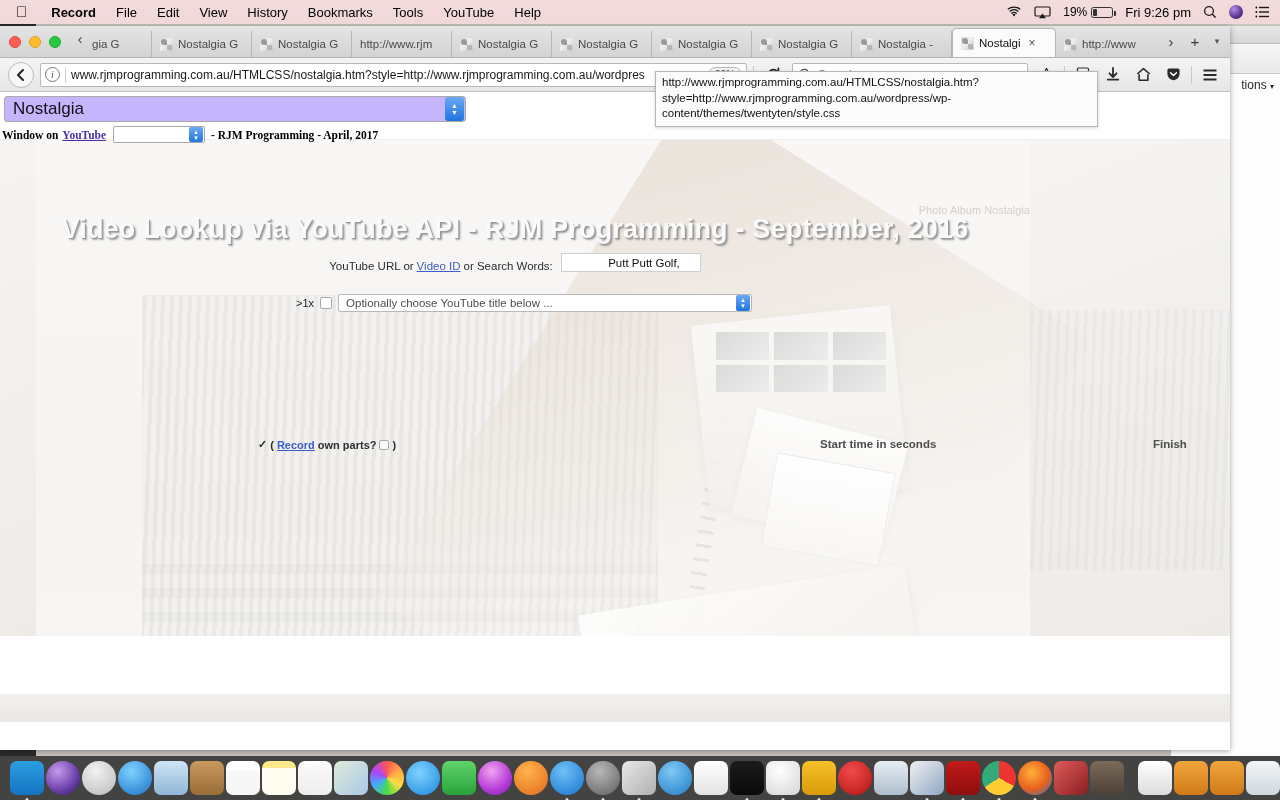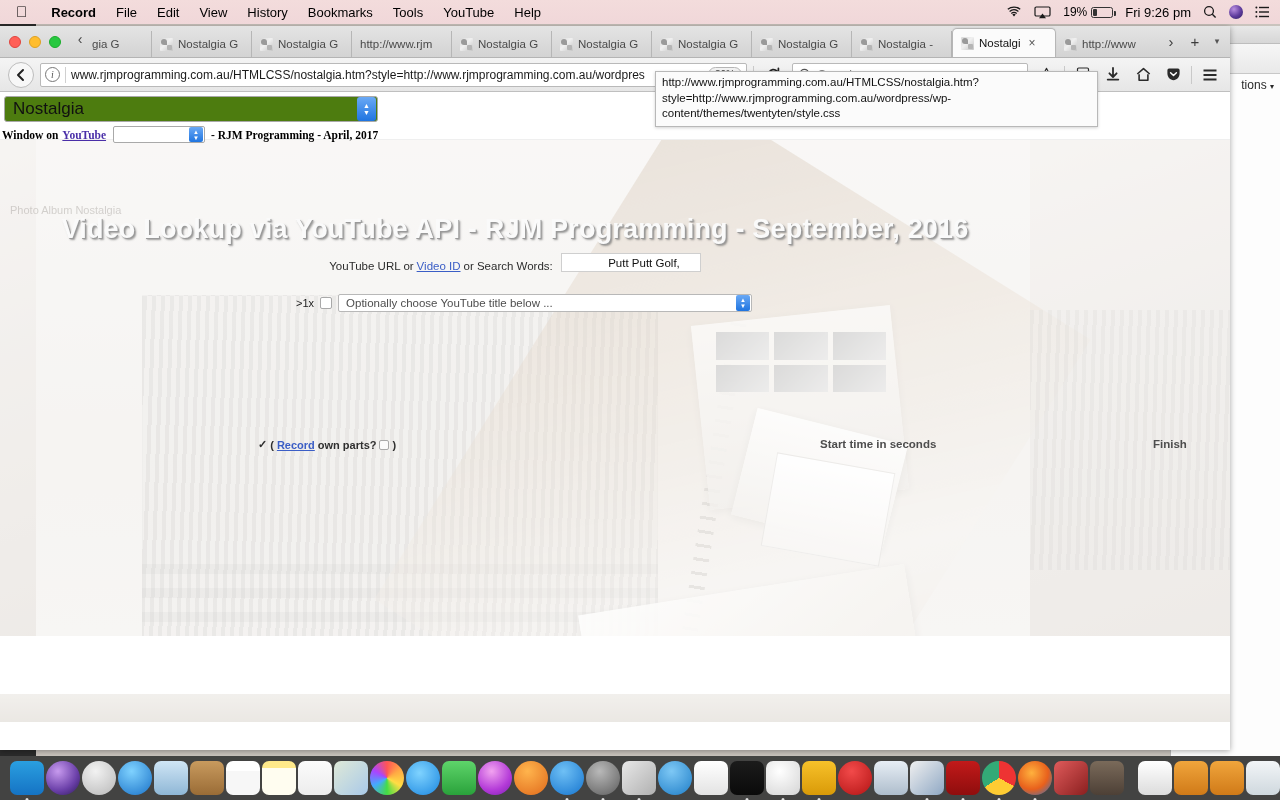--- a/index.html
+++ b/index.html
@@ -268,21 +268,21 @@
   }
 
   
   .topform {
     position: absolute; left: 0; top: 0; width: 1230px; height: 48px;
     background: #fff; z-index: 30;
     border-bottom: 1px solid #efefef;
   }
   .row1 { position: absolute; left: 4px; top: 4px; display: flex; align-items: center; gap: 8px; }
   .sel-box {
-    width: 374px; height: 26px; background: #4d7c0f;
+    width: 462px; height: 26px; background: #c4b5fd;
     border: 1px solid #a9a9a9; border-radius: 3px;
     display: flex; align-items: center; justify-content: space-between;
     font-size: 17px; color: #111; padding-left: 8px; overflow: hidden;
   }
   .stepper {
     width: 19px; height: 24px; margin: 0 1px; border-radius: 3px;
     background: linear-gradient(to bottom,#6aa9f5,#1f74e0);
     display: flex; flex-direction: column; align-items: center; justify-content: center;
     color: #fff; font-size: 7px; line-height: 7px; flex: 0 0 19px;
   }
@@ -319,21 +319,21 @@
   }
 
   
   .page-title {
     position: absolute; left: 0; top: 122px; width: 1030px; text-align: center;
     font-size: 27px; font-weight: bold; color: #fafafa;
     text-shadow: 1px 1px 0 #9a9a9a, 2px 2px 2px rgba(80,80,80,.55);
     z-index: 25; white-space: nowrap; letter-spacing: .2px;
   }
   .ghost-title {
-    position: absolute; left: 10px; top: 112px; width: 1030px; text-align: left;
+    position: absolute; left: 0; top: 112px; width: 1030px; text-align: right;
     font-size: 11px; color: rgba(140,135,130,.35); z-index: 24; white-space: nowrap;
   }
   .urlrow {
     position: absolute; left: 0; top: 161px; width: 1030px;
     display: flex; align-items: flex-end; justify-content: center; gap: 0;
     font-size: 11.5px; color: #2c2c2c; z-index: 25;
   }
   .urlrow .lnk { color: #3b5ec6; text-decoration: underline; margin: 0 3px; }
   .words-box {
     width: 140px; height: 19px; background: #fff; border: 1px solid #cfcfcf;

